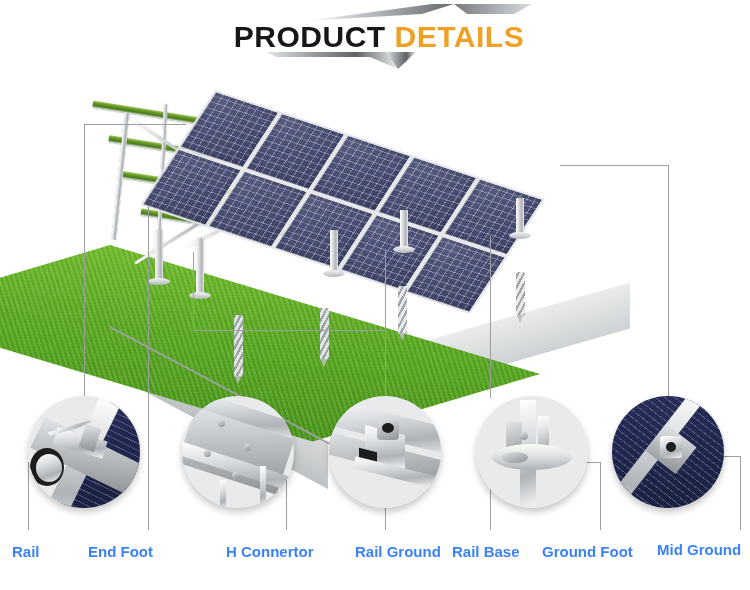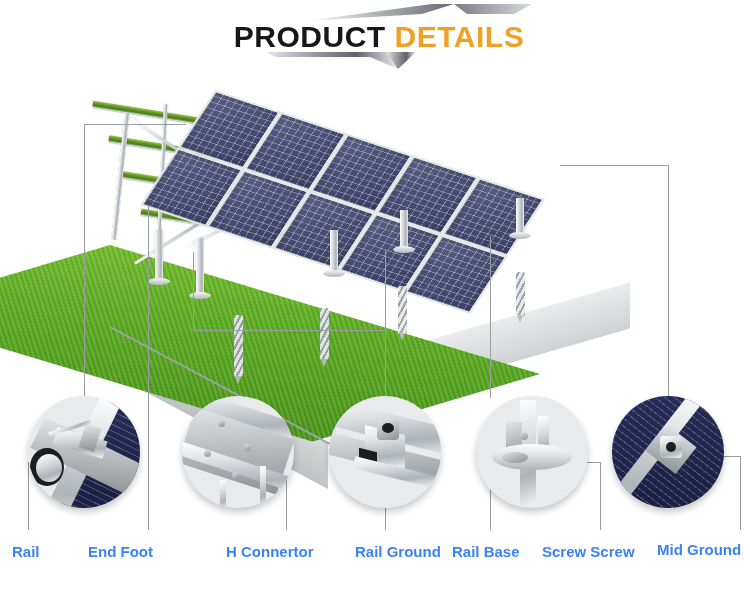--- a/index.html
+++ b/index.html
@@ -329,16 +329,16 @@
         <div class="b-dark b-round" style="left:54px;top:46px;width:10px;height:10px;"></div>
       </div>
     </div>
   </div>
 
   <div class="cap-label" style="left:12px;top:543px;">Rail</div>
   <div class="cap-label" style="left:88px;top:543px;">End Foot</div>
   <div class="cap-label" style="left:226px;top:543px;">H Connertor</div>
   <div class="cap-label" style="left:355px;top:543px;">Rail Ground</div>
   <div class="cap-label" style="left:452px;top:543px;">Rail Base</div>
-  <div class="cap-label" style="left:542px;top:543px;">Screw Screw</div>
+  <div class="cap-label" style="left:542px;top:543px;">Ground Foot</div>
   <div class="cap-label" style="left:657px;top:541px;">Mid Ground</div>
 
 </div>
 
 </body></html>

